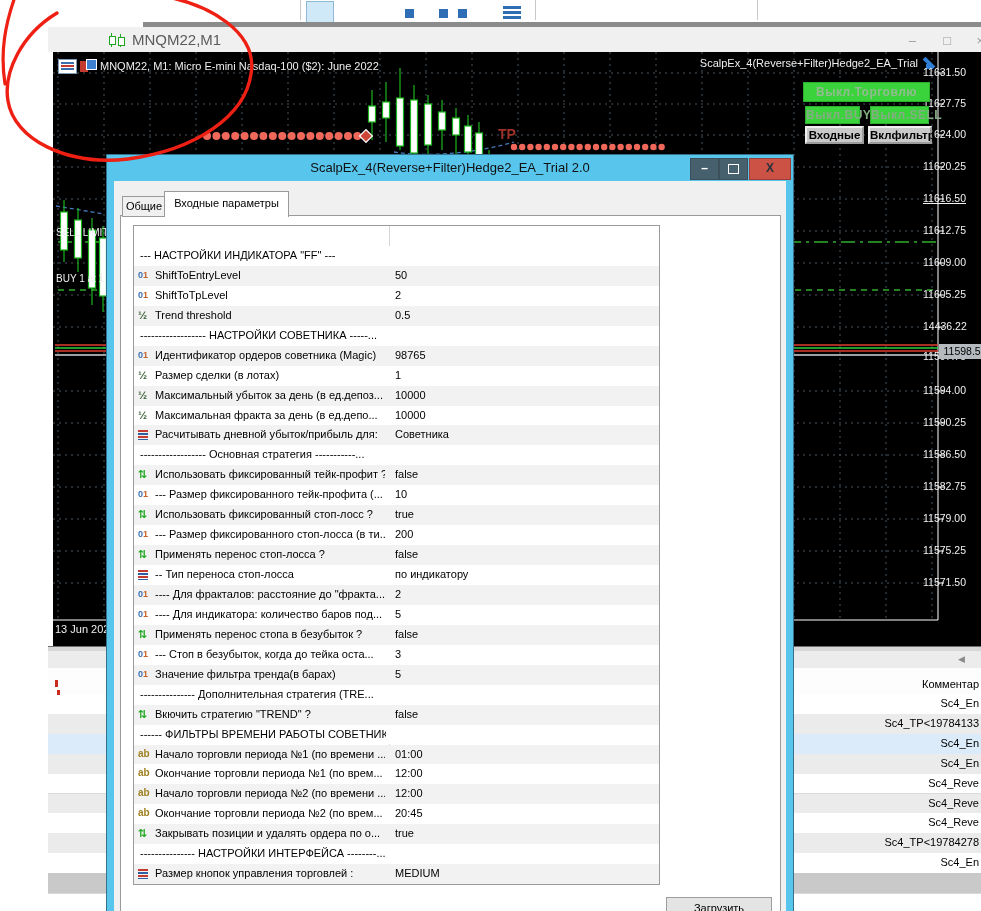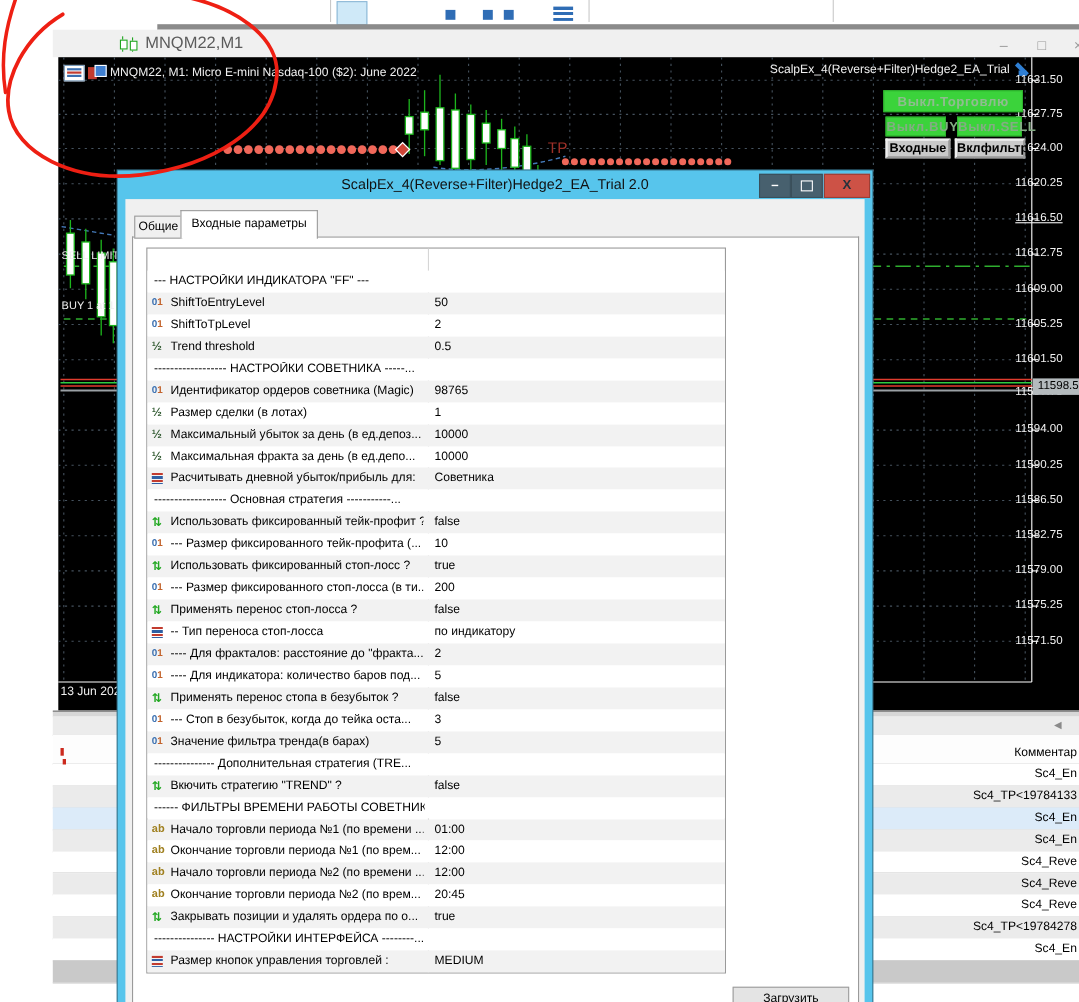--- a/index.html
+++ b/index.html
@@ -36,21 +36,21 @@
   .ea-label{position:absolute;right:63px;top:57px;color:#efefef;font-size:11px;z-index:2;}
   .cap-icon{position:absolute;left:921px;top:58px;width:17px;height:13px;z-index:2;}
   .cap-top{position:absolute;left:1px;top:1px;width:14px;height:8px;background:#2f7fd4;transform:rotate(45deg) scaleY(.5);}
   .cap-base{position:absolute;left:5px;top:6px;width:7px;height:5px;background:#2f7fd4;}
 
   .btn-green{position:absolute;background:#3bd33b;border:1px solid #2db22d;color:#84ad84;
      font-weight:bold;font-size:12px;text-align:center;z-index:3;letter-spacing:.5px;}
   .btn-gray{position:absolute;background:#c9c9c9;border:2px outset #efefef;color:#000;
      font-weight:bold;font-size:11.5px;text-align:center;z-index:3;}
 
-  .tp-label{position:absolute;left:498px;top:126px;color:#9e3028;font-weight:normal;font-size:14px;z-index:2;}
+  .tp-label{position:absolute;left:498px;top:126px;color:#9e3028;font-weight:bold;font-size:14px;z-index:2;}
 
   
   .chart-divider{position:absolute;left:48px;top:646px;width:933px;height:5px;background:#d7d7d7;border-top:1px solid #6e6e6e;z-index:3;}
   .scroll-strip{position:absolute;left:48px;top:651px;width:933px;height:17px;background:#ececec;border-bottom:1px solid #cfcfcf;z-index:3;}
   .scroll-arrow{position:absolute;right:16px;top:3px;color:#8a8a8a;font-size:9px;}
   .term-header{position:absolute;left:48px;top:668px;width:941px;height:26px;background:#fdfdfd;
      border-bottom:1px solid #b0b0b0;z-index:3;font-size:11px;color:#000;}
   .term-header span{position:absolute;right:10px;bottom:4px;}
   .term-row{position:absolute;left:48px;width:941px;height:19.9px;border-bottom:1px solid #dadada;z-index:3;font-size:11px;color:#000;}
   .term-row span{position:absolute;right:10px;top:3px;white-space:nowrap;}
@@ -277,21 +277,21 @@
 
   <div id="price-labels">
       <div class="price-label" style="top: 66px;">11631.50</div>
       <div class="price-label" style="top: 97px;">11627.75</div>
       <div class="price-label" style="top: 128px;">11624.00</div>
       <div class="price-label" style="top: 160px;">11620.25</div>
       <div class="price-label" style="top: 192px; text-decoration: underline;">11616.50</div>
       <div class="price-label" style="top: 224px;">11612.75</div>
       <div class="price-label" style="top: 256px;">11609.00</div>
       <div class="price-label" style="top: 288px;">11605.25</div>
-      <div class="price-label" style="top: 320px;">11601.50</div>
+      <div class="price-label" style="top: 320px;">14436.22</div>
       <div class="price-label" style="top: 384px;">11594.00</div>
       <div class="price-label" style="top: 416px;">11590.25</div>
       <div class="price-label" style="top: 448px;">11586.50</div>
       <div class="price-label" style="top: 480px;">11582.75</div>
       <div class="price-label" style="top: 512px;">11579.00</div>
       <div class="price-label" style="top: 544px;">11575.25</div>
       <div class="price-label" style="top: 576px;">11571.50</div>
       <div class="price-label" style="top: 350px; z-index: 2;">11597.75</div>
     </div>
   <div class="cur-price">11598.50</div>

